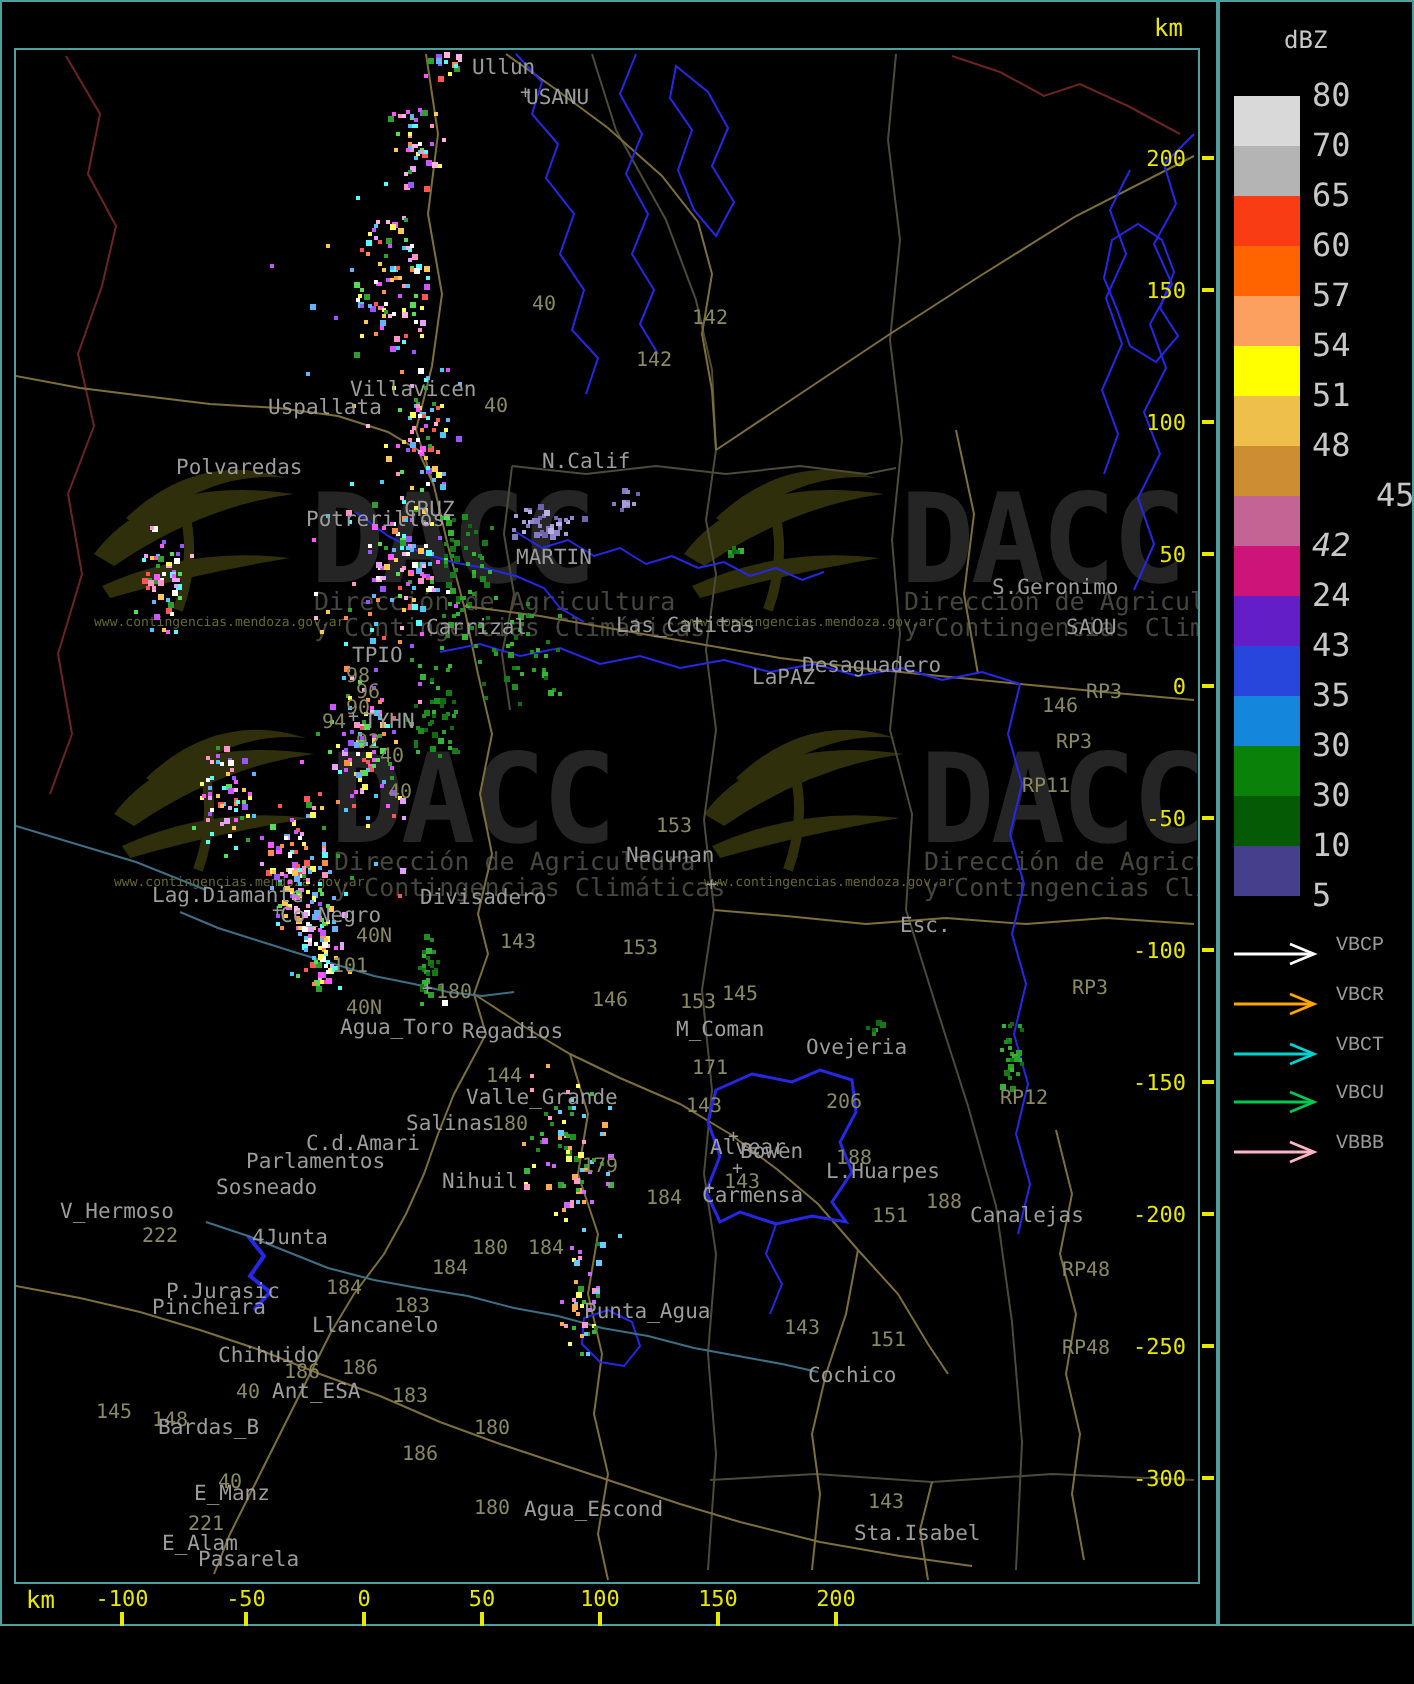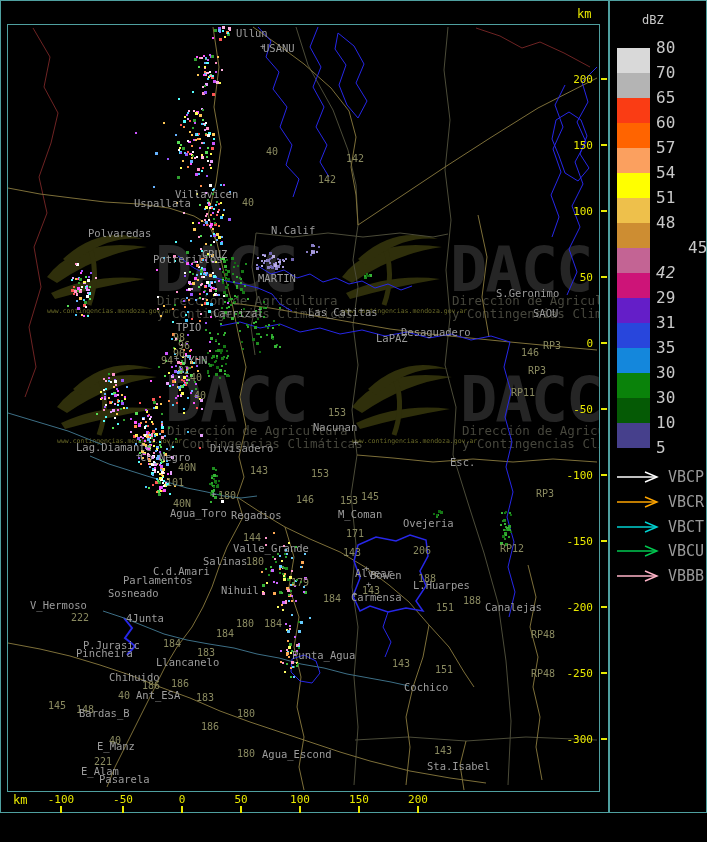--- a/index.html
+++ b/index.html
@@ -15,21 +15,21 @@
   .mapsvg{position:absolute;left:7px;top:24px;}
   .raxis-label{position:absolute;width:34px;text-align:right;color:#e8e800;font-size:11px;}
   .raxis-tick{position:absolute;left:600px;width:6px;height:2px;background:#e8e800;}
   .baxis-label{position:absolute;width:40px;text-align:center;color:#e8e800;font-size:11px;top:792px;}
   .baxis-tick{position:absolute;top:805px;width:2px;height:7px;background:#e8e800;}
   .kmfoot{position:absolute;left:12px;top:792px;color:#e8e800;font-size:12px;}
   .cb-title{position:absolute;left:32px;top:12px;color:#c8c8c8;font-size:12px;}
   .cb-block{position:absolute;left:7px;width:33px;}
   .cb-label{position:absolute;left:46px;width:30px;color:#c8c8c8;font-size:16px;height:12px;line-height:12px;}
   .vec-row{position:absolute;left:6px;height:14px;}
-  .vec-label{position:absolute;left:52px;top:0;color:#9a9a9a;font-size:15px;}
+  .vec-label{position:absolute;left:52px;top:0;color:#9a9a9a;font-size:10px;font-family:Liberation Mono, monospace;}
   svg text{font-family:"DejaVu Sans Mono","Liberation Mono",monospace;}
   text.lg{fill:#9c9c9c;font-size:10.5px;}
   text.lr{fill:#8a8a60;font-size:10px;}
   text.mk{fill:#9c9c9c;font-size:9px;}
   text.wmbig{fill:#272727;font-size:62px;font-weight:bold;letter-spacing:-2px;}
   text.wms{fill:#4a4a40;font-size:12.5px;}
   text.wmu{fill:#6e6e2a;font-size:6.5px;}
   .wmleaf{fill:#32320c;}
 </style>
 </head>
@@ -1509,23 +1509,23 @@
       <div class="cb-label" style="top: 166px;">54</div>
       <div class="cb-block" style="top: 197px; height: 25px; background: rgb(238, 192, 75);"></div>
       <div class="cb-label" style="top: 191px;">51</div>
       <div class="cb-block" style="top: 222px; height: 25px; background: rgb(205, 141, 50);"></div>
       <div class="cb-label" style="top: 216px;">48</div>
       <div class="cb-block" style="top: 247px; height: 25px; background: rgb(195, 100, 148);"></div>
       <div class="cb-label" style="top: 241px; margin-left: 32px;">45</div>
       <div class="cb-block" style="top: 272px; height: 25px; background: rgb(205, 20, 120);"></div>
       <div class="cb-label" style="top: 266px; font-style: italic;">42</div>
       <div class="cb-block" style="top: 297px; height: 25px; background: rgb(100, 30, 200);"></div>
-      <div class="cb-label" style="top: 291px;">29</div>
+      <div class="cb-label" style="top: 291px;">24</div>
       <div class="cb-block" style="top: 322px; height: 25px; background: rgb(40, 70, 220);"></div>
-      <div class="cb-label" style="top: 316px;">31</div>
+      <div class="cb-label" style="top: 316px;">43</div>
       <div class="cb-block" style="top: 347px; height: 25px; background: rgb(20, 135, 220);"></div>
       <div class="cb-label" style="top: 341px;">35</div>
       <div class="cb-block" style="top: 372px; height: 25px; background: rgb(10, 130, 10);"></div>
       <div class="cb-label" style="top: 366px;">30</div>
       <div class="cb-block" style="top: 397px; height: 25px; background: rgb(5, 90, 5);"></div>
       <div class="cb-label" style="top: 391px;">30</div>
       <div class="cb-block" style="top: 422px; height: 25px; background: rgb(70, 64, 140);"></div>
       <div class="cb-label" style="top: 416px;">10</div>
       <div class="cb-label" style="top: 441px;">5</div>
     </div>

